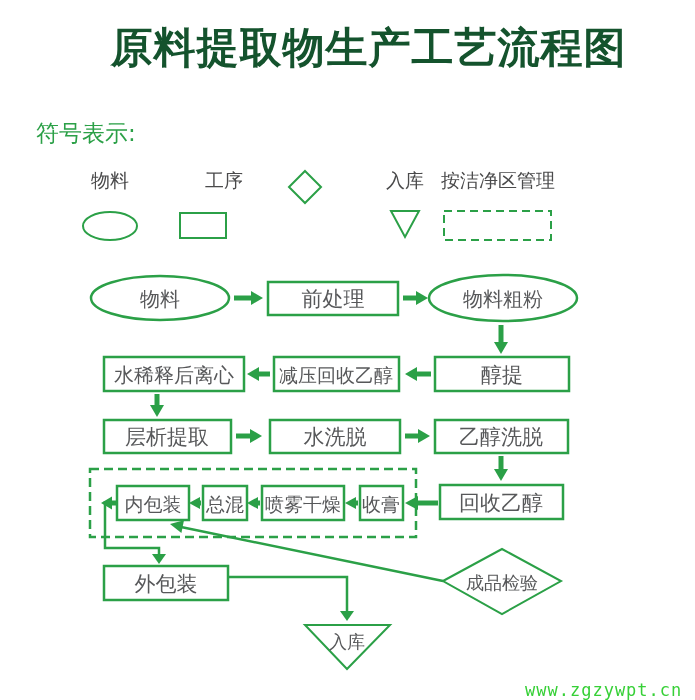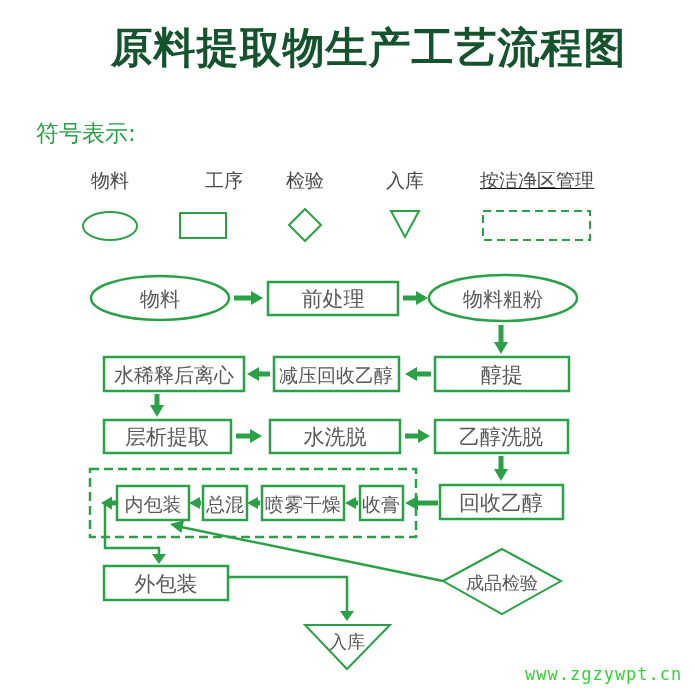--- a/index.html
+++ b/index.html
@@ -14,37 +14,37 @@
   .legend-header{
     position:absolute;top:118px;left:36px;
     font-size:23px;font-weight:normal;color:#2ba047;
   }
   .legend-item{position:absolute;top:168px;text-align:center;}
   .legend-item .lab{font-size:19px;color:#4a4a4b;display:block;margin-bottom:12px;}
   .li-1{left:70px;width:80px;}
   .li-2{left:163px;width:80px;text-align:right;}
   .li-3{left:265px;width:80px;}
   .li-4{left:365px;width:80px;}
-  .li-5{left:463px;width:148px;text-decoration:underline;}
+  .li-5{left:424px;width:148px;}
   .legend-item svg{display:block;}
   .flow-svg{position:absolute;top:0;left:0;}
   .shape{fill:none;stroke:#2ba047;stroke-width:2.5;}
   .shape-thin{fill:none;stroke:#2ba047;stroke-width:2;}
   .dashed{fill:none;stroke:#2ba047;stroke-width:2.5;stroke-dasharray:9 5;}
   .a-shaft{stroke:#2ba047;stroke-width:5;fill:none;}
   .a-head{fill:#2ba047;stroke:none;}
   .c-line{stroke:#2ba047;stroke-width:2.5;fill:none;}
   text{fill:#57585a;text-anchor:middle;dominant-baseline:central;
        font-family:"DejaVu Sans","Liberation Sans",sans-serif;}
   .t21{font-size:21px;}
   .t20{font-size:20px;}
   .t19{font-size:19px;}
   .t18{font-size:18px;}
   .watermark{
-    position:absolute;top:664px;left:525px;
+    position:absolute;top:680px;left:525px;
     font-family:"DejaVu Sans Mono","Liberation Mono",monospace;
     font-size:17px;color:#37d037;letter-spacing:1px;
   }
 </style>
 </head>
 <body>
 
 <div class="title">原料提取物生产工艺流程图</div>
 
 <div class="legend-header">符号表示:</div>
@@ -55,21 +55,20 @@
     <ellipse class="shape-thin" cx="40" cy="20" rx="27" ry="14"></ellipse>
   </svg>
 </div>
 <div class="legend-item li-2">
   <span class="lab">工序</span>
   <svg width="80" height="38">
     <rect class="shape-thin" x="17" y="7" width="46" height="25"></rect>
   </svg>
 </div>
 <div class="legend-item li-3">
-  <span class="lab">检验</span>
   <svg width="80" height="38">
     <polygon class="shape-thin" points="40,3 56,19 40,35 24,19"></polygon>
   </svg>
 </div>
 <div class="legend-item li-4">
   <span class="lab">入库</span>
   <svg width="80" height="38">
     <polygon class="shape-thin" points="26,5 54,5 40,31"></polygon>
   </svg>
 </div>

